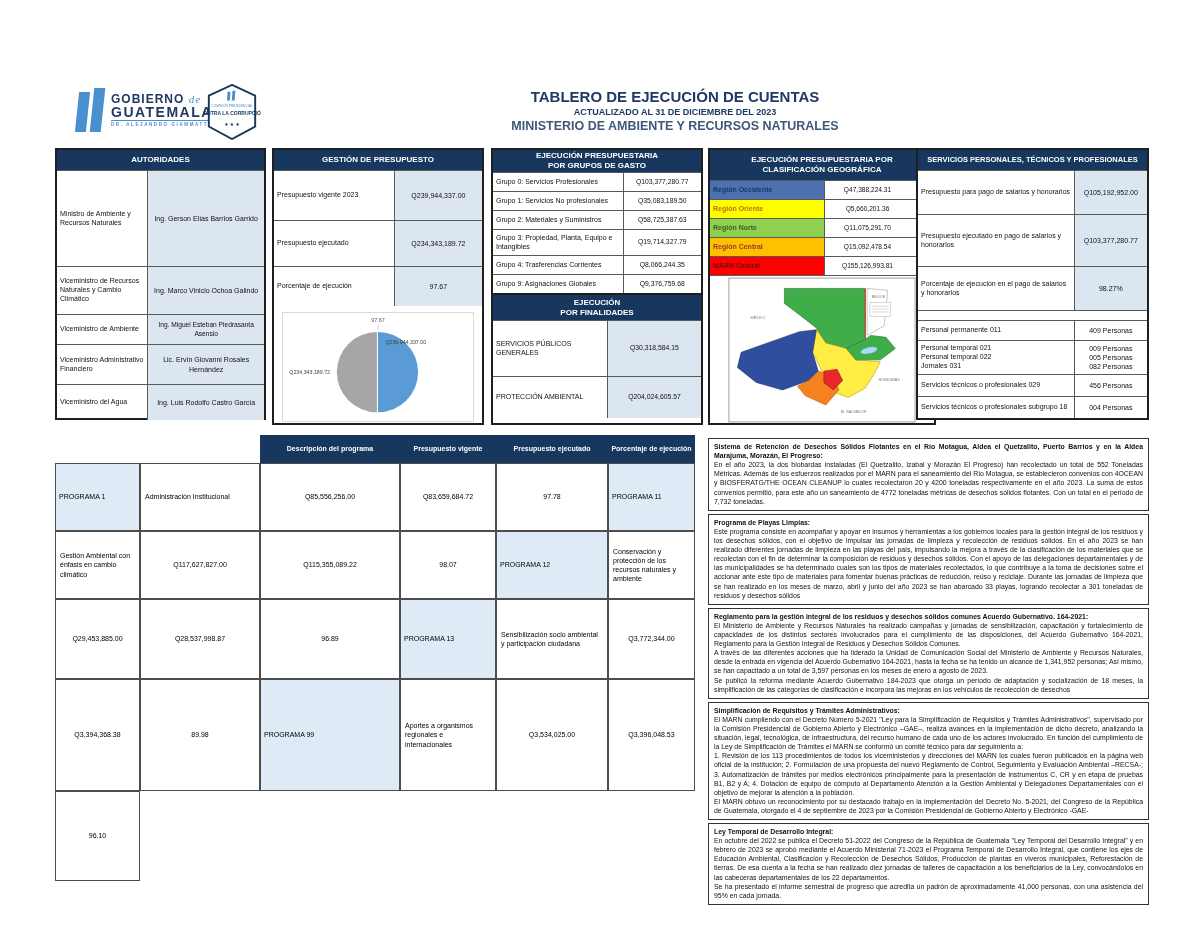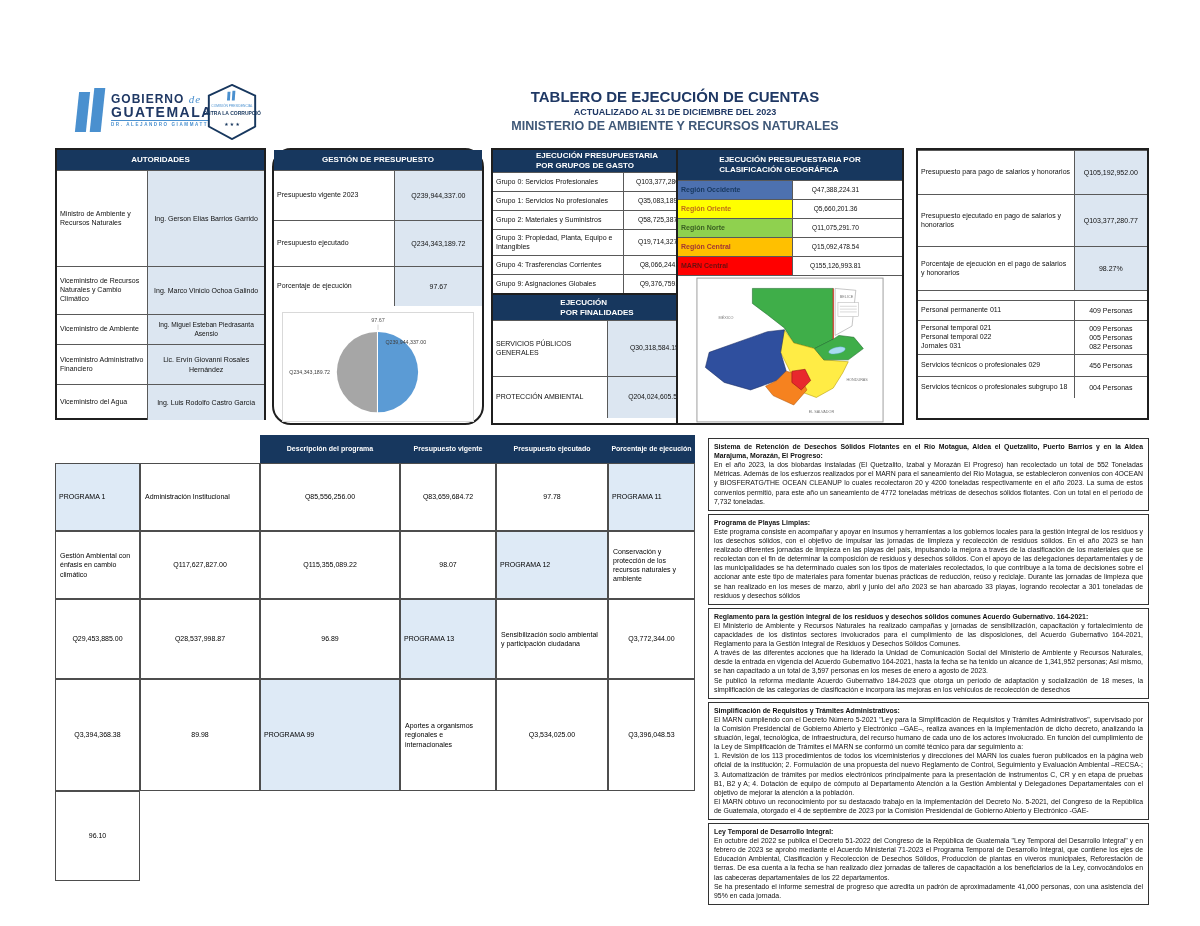--- a/index.html
+++ b/index.html
@@ -19,46 +19,46 @@
   .gov-line3 { font-size:4.5px; color:#4A90CF; letter-spacing:1.6px; margin-top:2px; font-weight:bold; }
   .badge { position:absolute; left:203px; top:84px; width:58px; height:56px; }
   .badge svg { width:100%; height:100%; }
   .titles { position:absolute; left:300px; right:150px; top:88px; text-align:center; }
   .t-main { font-size:15px; font-weight:bold; color:#1F3864; }
   .t-sub { font-size:9px; font-weight:bold; color:#1F3864; margin-top:2px; }
   .t-min { font-size:12.5px; font-weight:bold; color:#3F5878; margin-top:2px; }
 
   
   .panel { position:absolute; border:2px solid #1F1F1F; background:#fff; display:flex; flex-direction:column; }
-  .ptitle { background:#17375E; color:#fff; font-weight:bold; text-align:left; display:flex; align-items:center; justify-content:center; font-size:8px; white-space:pre-line; line-height:1.25; flex:0 0 auto; }
+  .ptitle { background:#17375E; color:#fff; font-weight:bold; text-align:center; display:flex; align-items:center; justify-content:center; font-size:8px; white-space:pre-line; line-height:1.25; flex:0 0 auto; }
   .rowline { display:flex; border-top:1px solid #595959; flex:0 0 auto; }
   .c-label { padding:2px 3px; font-size:7px; color:#111; display:flex; align-items:center; line-height:1.25; }
   .c-value { border-left:1px solid #595959; display:flex; align-items:center; justify-content:center; font-size:7px; color:#111; text-align:center; line-height:1.3; }
   .lblue { background:#DCE6F1; }
   .pre { white-space:pre-line; }
 
   
   .aut { left:55px; top:148px; width:211px; height:272px; }
   .aut .c-label { width:92px; justify-content:flex-start; text-align:left; }
   .aut .c-value { width:119px; }
   
-  .ges { left:272px; top:148px; width:212px; height:277px;border-radius:19px; }
+  .ges { left:272px; top:148px; width:212px; height:277px; }
   .ges .c-label { width:122px; }
   .ges .c-value { width:90px; }
   .chartbox { flex:1 1 auto; margin:6px 8px 7px 8px; border:1px solid #D9D9D9; display:flex; align-items:center; justify-content:center; }
   .chartbox svg { width:100%; height:100%; }
   
   .gru { left:491px; top:148px; width:212px; height:277px; }
   .gru .c-label { width:132px; }
   .gru .c-value { width:80px; font-size:6.8px; }
   .fin-title { border-top:2px solid #1F1F1F; }
   .fin .c-label { width:116px; font-size:7px; }
   .fin .c-value { width:96px; }
   
-  .geo { left:676px; top:148px; width:228px; height:277px; }
+  .geo { left:708px; top:148px; width:228px; height:277px; }
   .geo .c-label { width:114px; font-weight:bold; font-size:7px; }
   .geo .c-value { width:86px; font-size:6.6px; background:#fff; }
   .mapwrap { flex:1 1 auto; display:flex; align-items:center; justify-content:center; border-top:1px solid #595959; }
   .mapwrap svg { width:188px; height:146px; }
   
   .ser { left:916px; top:148px; width:233px; height:272px; }
   .ser .c-label { width:157px; }
   .ser .c-value { width:74px; }
   .gap-row { height:10px; border-top:1px solid #595959; }
   .ser .pers .c-value { background:#fff; }
@@ -246,20 +246,21 @@
         <path d="M102,100 L116,98 L122,110 L112,120 L102,112 Z" fill="#E8282D" stroke="#8f1114" stroke-width="0.6"></path>
         <text x="24" y="44" font-size="4" fill="#777" font-family="Liberation Sans, sans-serif">MÉXICO</text>
         <text x="153" y="22" font-size="4" fill="#777" font-family="Liberation Sans, sans-serif">BELICE</text>
         <text x="160" y="110" font-size="4" fill="#777" font-family="Liberation Sans, sans-serif">HONDURAS</text>
         <text x="120" y="144" font-size="4" fill="#777" font-family="Liberation Sans, sans-serif">EL SALVADOR</text>
       </svg>
     </div>
   </div>
 
   <div class="panel ser">
+    <div class="ptitle" style="height:20px; font-size:7.5px">SERVICIOS PERSONALES, TÉCNICOS Y PROFESIONALES</div>
     <div class="rowline" style="height:44px">
         <div class="c-label">Presupuesto para pago de salarios y honorarios</div>
         <div class="c-value lblue">Q105,192,952.00</div>
       </div>
     <div class="rowline" style="height:52px">
         <div class="c-label">Presupuesto ejecutado en pago de salarios y honorarios</div>
         <div class="c-value lblue">Q103,377,280.77</div>
       </div>
     <div class="rowline" style="height:44px">
         <div class="c-label">Porcentaje de ejecución en el pago de salarios y honorarios</div>

